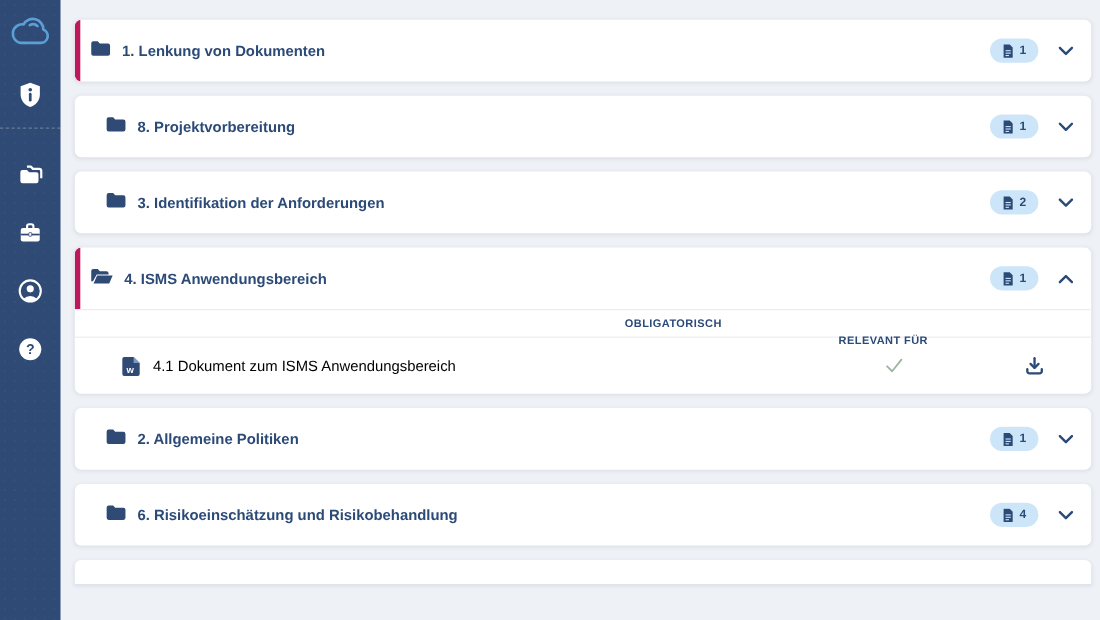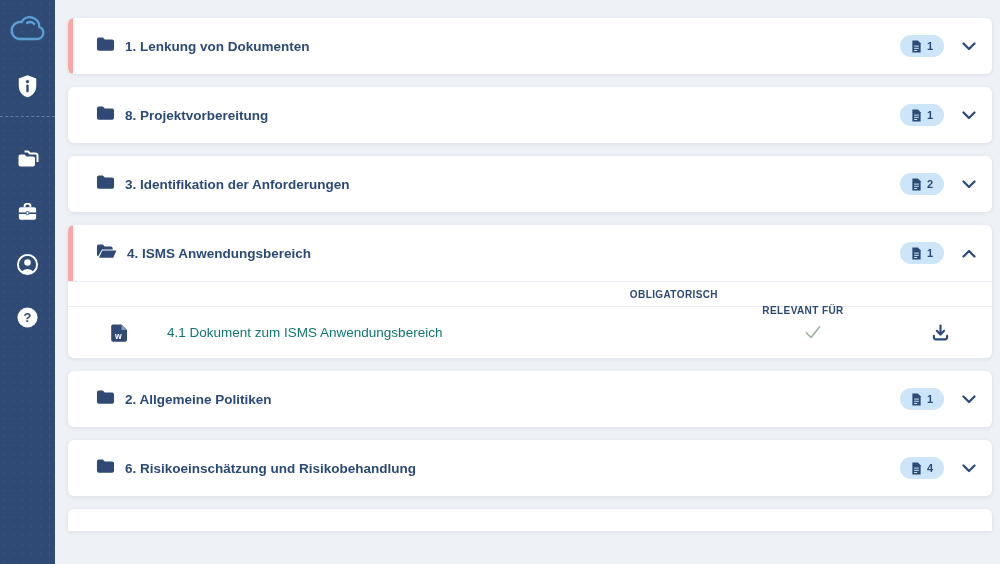--- a/index.html
+++ b/index.html
@@ -29,21 +29,21 @@
   
   .card {
     background: #fff; border-radius: 6px; margin-bottom: 13px;
     box-shadow: 0 1px 4px rgba(44,62,92,0.10);
     overflow: hidden;
   }
   .card-header {
     display: flex; align-items: center; height: 56px;
     padding: 0 16px 0 28px; cursor: pointer;
   }
-  .card-header.accent { border-left: 5px solid #fca5a5; padding-left: 23px; justify-content: space-between; }
+  .card-header.accent { border-left: 5px solid #be185d; padding-left: 9px; justify-content: space-between; }
   .section-label { font-size: 13.5px; font-weight: 700; color: #2b4a77; margin-left: 10px; }
   .spacer { flex: 1; }
   .badge {
     display: inline-flex; align-items: center; gap: 5px;
     background: #cde5f8; color: #2b4a77;
     height: 22px; padding: 0 11px; border-radius: 11px;
     font-size: 11px; font-weight: 700;
   }
   .chevron { margin-left: 17px; width: 15px; height: 15px; display:flex; align-items:center; justify-content:center; cursor:pointer; }
   .expanded .chevron svg { transform: rotate(180deg); }
@@ -53,25 +53,25 @@
   .table-head {
     display: flex; align-items: center; height: 26px;
     border-top: 1px solid #e8ecf2; border-bottom: 1px solid #e8ecf2;
   }
   .th {
     font-size: 10px; font-weight: 700; color: #2b4a77;
     letter-spacing: .4px; text-align: center; text-transform: uppercase;
   }
   .table-row { display: flex; align-items: center; height: 51px; }
   .col-name { flex: 1; display: flex; align-items: center; padding-left: 42px; gap: 11px; min-width: 0; }
-  .col-oblig { width: 150px; text-align: right; display:flex; justify-content:center; }
+  .col-oblig { width: 150px; text-align: left; display:flex; justify-content:center; }
   .col-rel   { width: 170px; text-align: center; margin-top: 32px; }
   .col-dl    { width: 104px; display: flex; justify-content: center; }
   .table-head .col-oblig, .table-head .col-rel { display:block; }
-  .doc-name { font-size: 13.5px; color: #0f766e; cursor: pointer; margin-left: 28px; }
+  .doc-name { font-size: 13.5px; color: #000000; cursor: pointer; }
   .doc-rel { font-size: 13px; color: #54688a; }
   .dl-btn { cursor: pointer; display:flex; }
   
   .card-partial { background:#fff; border-radius: 6px 6px 0 0; height: 22px; box-shadow: 0 1px 4px rgba(44,62,92,0.10); }
 </style>
 </head>
 <body>
 
 <aside class="sidebar">
   <div class="logo">

